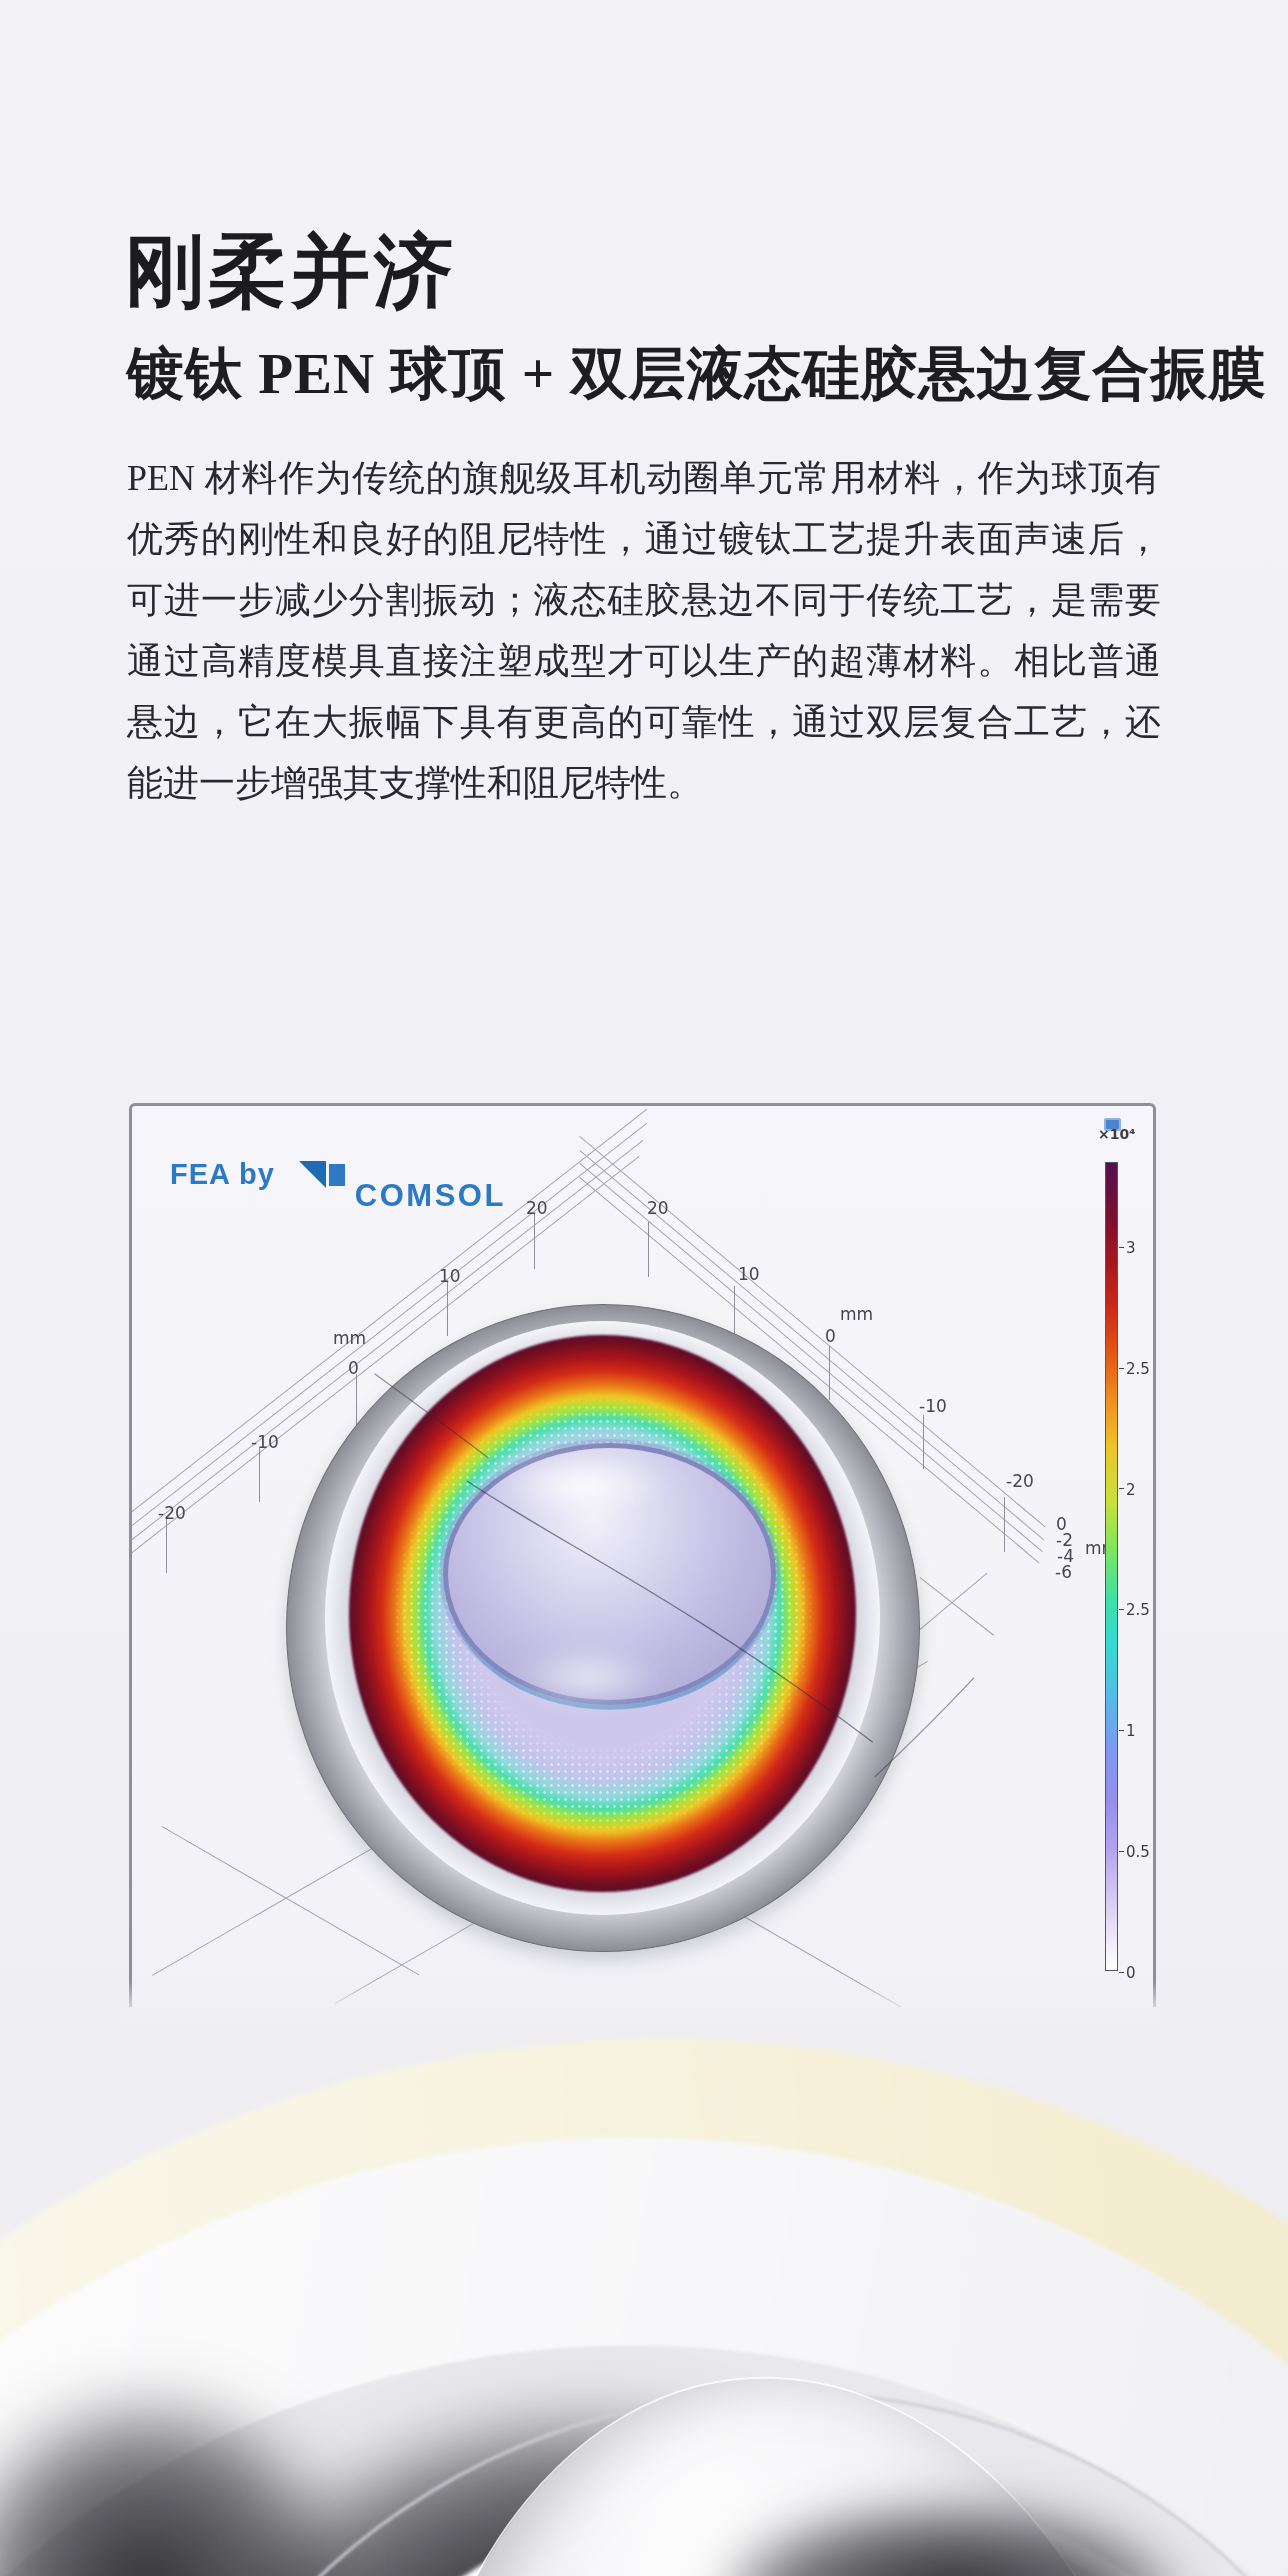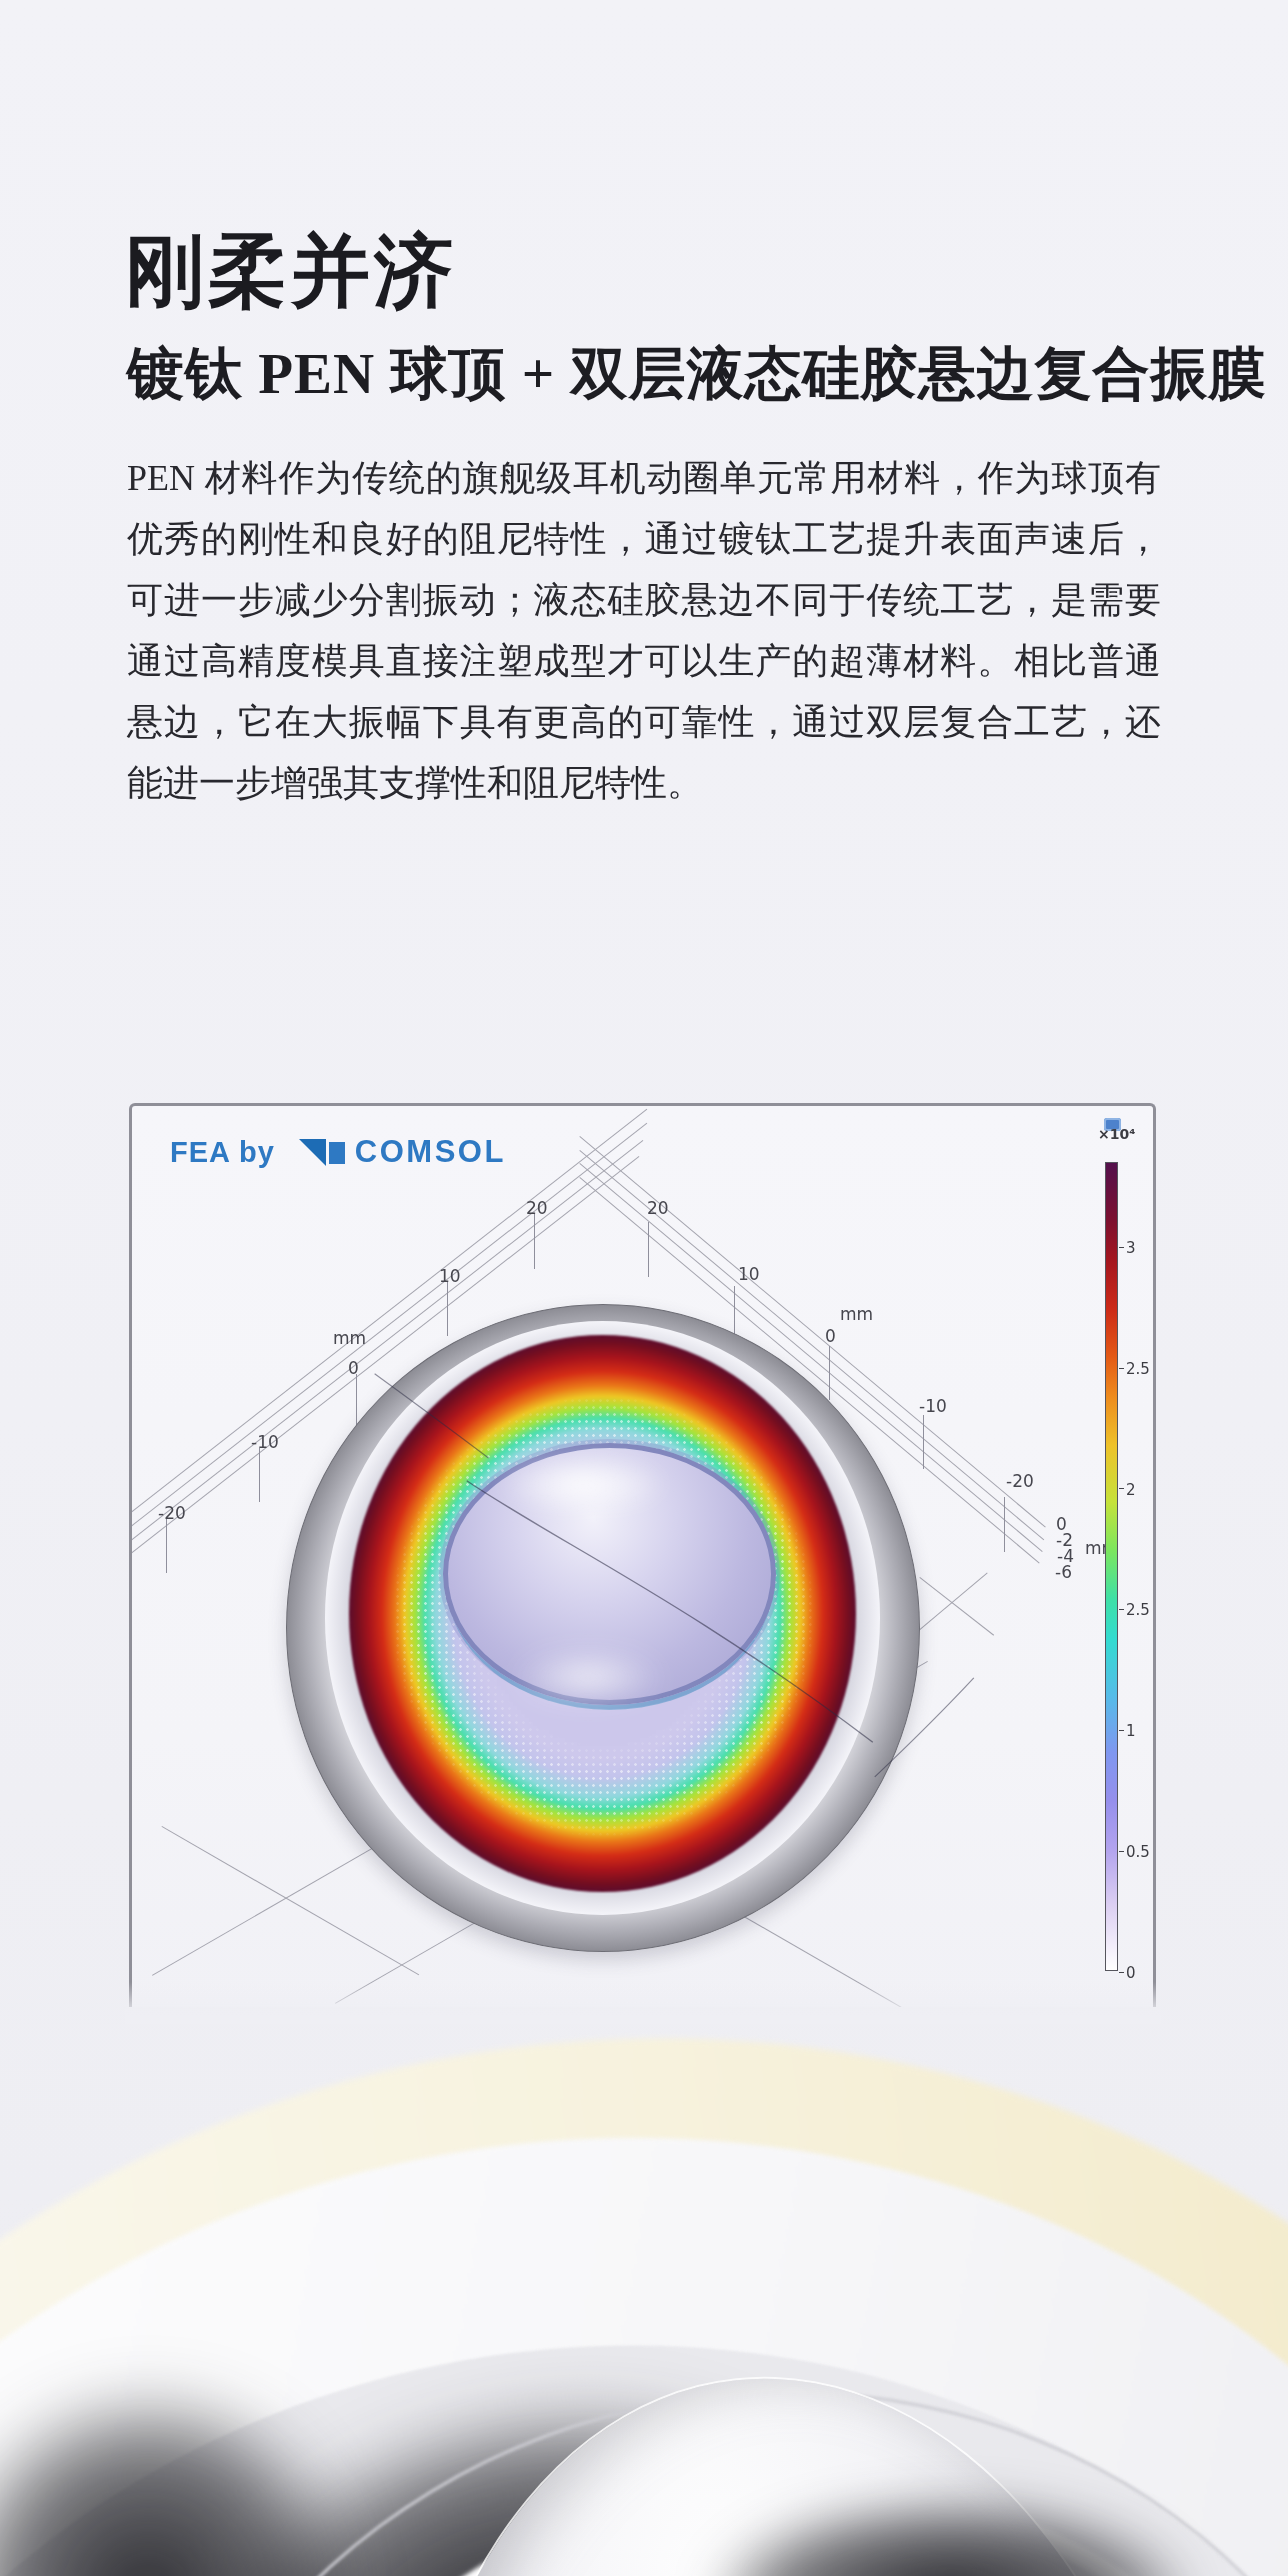--- a/index.html
+++ b/index.html
@@ -16,21 +16,21 @@
   
   .fea{position:absolute;left:129px;top:1103px;width:1027px;height:904px;overflow:hidden;
        background:linear-gradient(180deg,#f6f6fa 0%,#f4f4f8 70%,#f1f1f6 100%);
        border:3px solid #8f8f98;border-bottom:none;border-radius:6px 6px 0 0;box-sizing:border-box;}
   .logo-row{position:absolute;left:38px;top:28px;display:flex;align-items:center;gap:10px;
             font-family:"Liberation Sans","DejaVu Sans",sans-serif;}
   .fea-by{font-size:29px;font-weight:600;color:#2e79c3;letter-spacing:1px;}
   .mark{display:flex;align-items:flex-start;gap:3px;margin-left:14px;}
   .mark .tri{width:0;height:0;border-top:27px solid #1d6cb5;border-left:27px solid transparent;}
   .mark .sq{width:16px;height:22px;background:#2e79c3;margin-top:3px;}
-  .wordmark{font-size:31px;font-weight:600;color:#2e79c3;letter-spacing:2.5px;}
+  .wordmark{font-size:31px;font-weight:600;color:#2e79c3;letter-spacing:2.5px;margin-top:44px;}
   .cam{position:absolute;right:32px;top:12px;width:17px;height:13px;border-radius:3px;
        background:#4d82cc;box-shadow:inset 0 0 0 2px #8fb4e4;}
   
   .gl{position:absolute;height:1px;background:#a4a4ae;transform-origin:0 0;}
   .vtk{position:absolute;width:1px;background:#8f8f9c;}
   .axl{position:absolute;font-family:"DejaVu Sans","Liberation Sans",sans-serif;
        font-size:17px;color:#46464e;white-space:nowrap;}
   
   .sp{position:absolute;border-radius:50%;}
   .sp-frame{left:154px;top:198px;width:634px;height:648px;border:1.5px solid #6d6d75;box-sizing:border-box;

